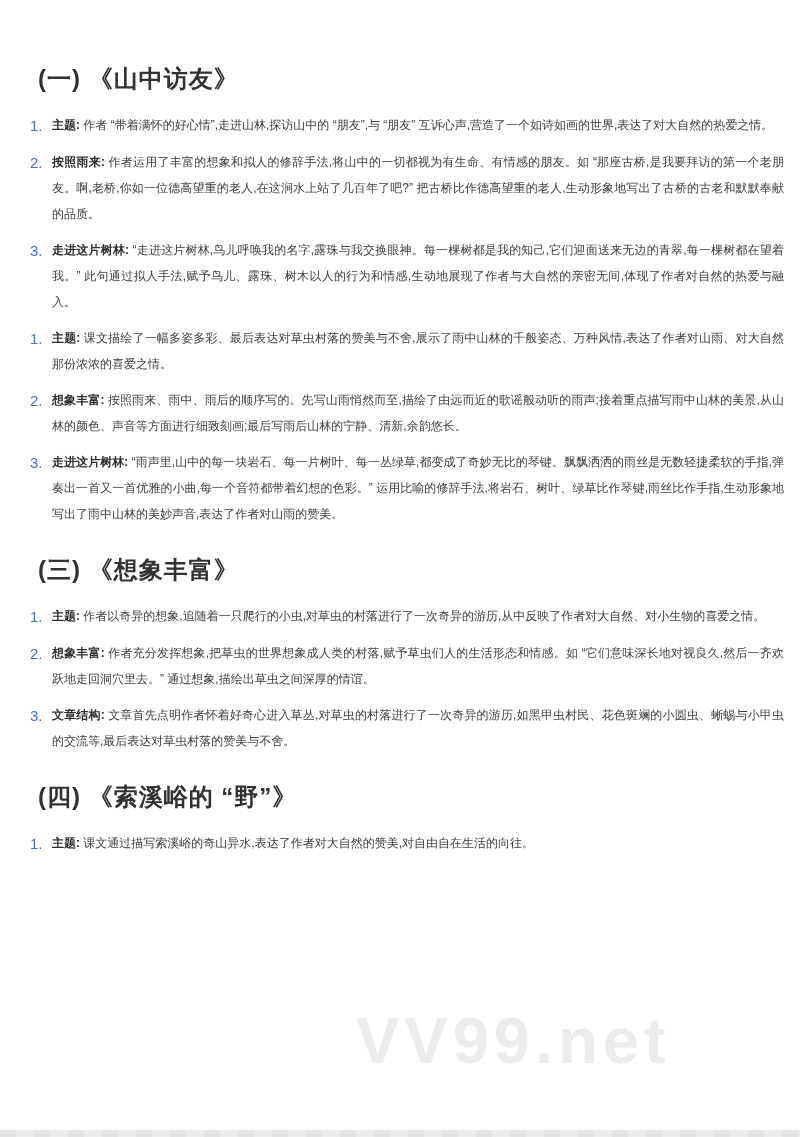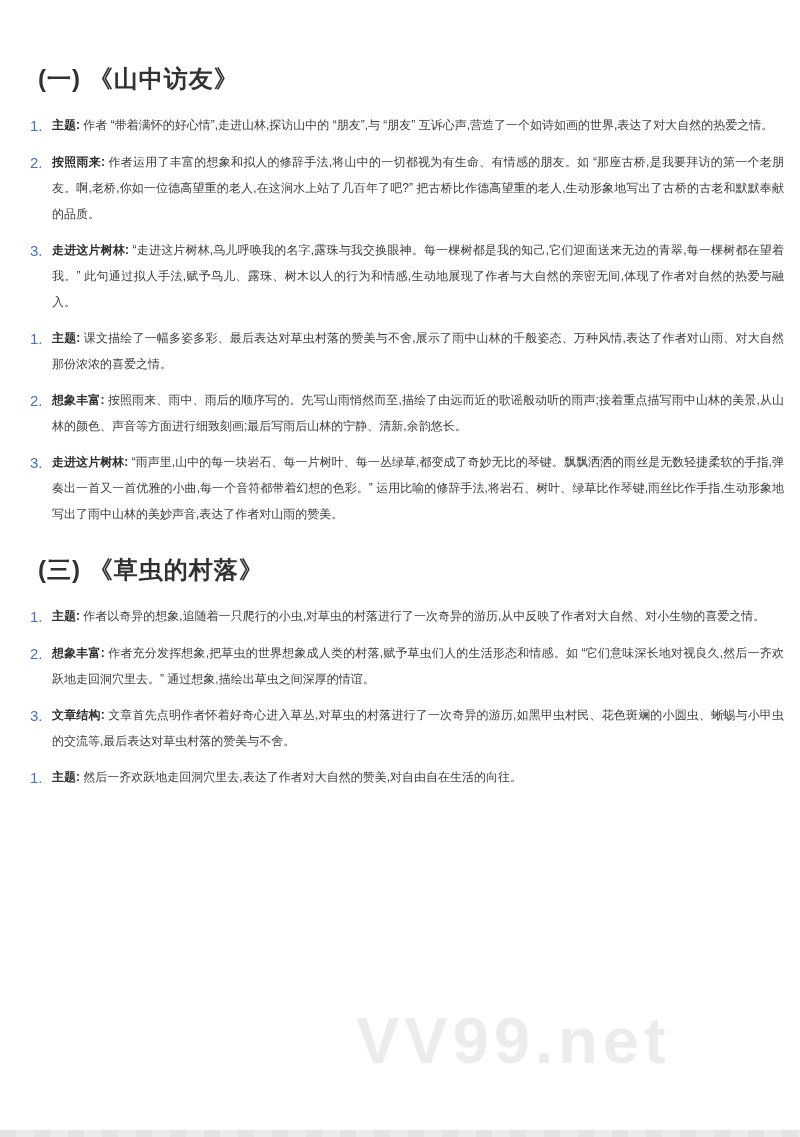--- a/index.html
+++ b/index.html
@@ -103,38 +103,39 @@
   </div>
   <div class="item">
     <span class="num accent" style="color: rgb(68, 114, 196);">2.</span>
     <p class="itext"><b>想象丰富:</b> <span>按照雨来、雨中、雨后的顺序写的。先写山雨悄然而至,描绘了由远而近的歌谣般动听的雨声;接着重点描写雨中山林的美景,从山林的颜色、声音等方面进行细致刻画;最后写雨后山林的宁静、清新,余韵悠长。</span></p>
   </div>
   <div class="item">
     <span class="num accent" style="color: rgb(68, 114, 196);">3.</span>
     <p class="itext"><b>走进这片树林:</b> <span>“雨声里,山中的每一块岩石、每一片树叶、每一丛绿草,都变成了奇妙无比的琴键。飘飘洒洒的雨丝是无数轻捷柔软的手指,弹奏出一首又一首优雅的小曲,每一个音符都带着幻想的色彩。” 运用比喻的修辞手法,将岩石、树叶、绿草比作琴键,雨丝比作手指,生动形象地写出了雨中山林的美妙声音,表达了作者对山雨的赞美。</span></p>
   </div>
 
-  <h2 class="sec-title">(三) 《草虫的村落》</h2>
+  <h2 class="sec-title">(三) 《想象丰富》</h2>
 
   <div class="item">
     <span class="num accent" style="color: rgb(68, 114, 196);">1.</span>
     <p class="itext"><b>主题:</b> <span>作者以奇异的想象,追随着一只爬行的小虫,对草虫的村落进行了一次奇异的游历,从中反映了作者对大自然、对小生物的喜爱之情。</span></p>
   </div>
   <div class="item">
     <span class="num accent" style="color: rgb(68, 114, 196);">2.</span>
     <p class="itext"><b>想象丰富:</b> <span>作者充分发挥想象,把草虫的世界想象成人类的村落,赋予草虫们人的生活形态和情感。如 “它们意味深长地对视良久,然后一齐欢跃地走回洞穴里去。” 通过想象,描绘出草虫之间深厚的情谊。</span></p>
   </div>
   <div class="item">
     <span class="num accent" style="color: rgb(68, 114, 196);">3.</span>
     <p class="itext"><b>文章结构:</b> <span>文章首先点明作者怀着好奇心进入草丛,对草虫的村落进行了一次奇异的游历,如黑甲虫村民、花色斑斓的小圆虫、蜥蜴与小甲虫的交流等,最后表达对草虫村落的赞美与不舍。</span></p>
   </div>
 
+  <h2 class="sec-title">(四) 《索溪峪的 “野”》</h2>
 
   <div class="item">
     <span class="num accent" style="color: rgb(68, 114, 196);">1.</span>
-    <p class="itext"><b>主题:</b> <span>然后一齐欢跃地走回洞穴里去,表达了作者对大自然的赞美,对自由自在生活的向往。</span></p>
+    <p class="itext"><b>主题:</b> <span>课文通过描写索溪峪的奇山异水,表达了作者对大自然的赞美,对自由自在生活的向往。</span></p>
   </div>
 
 </div>
 
 <div class="watermark" style="color: rgb(236, 236, 236);">VV99.net</div>
 
 <div class="page-edge-strip"></div>
 
 </body></html>

